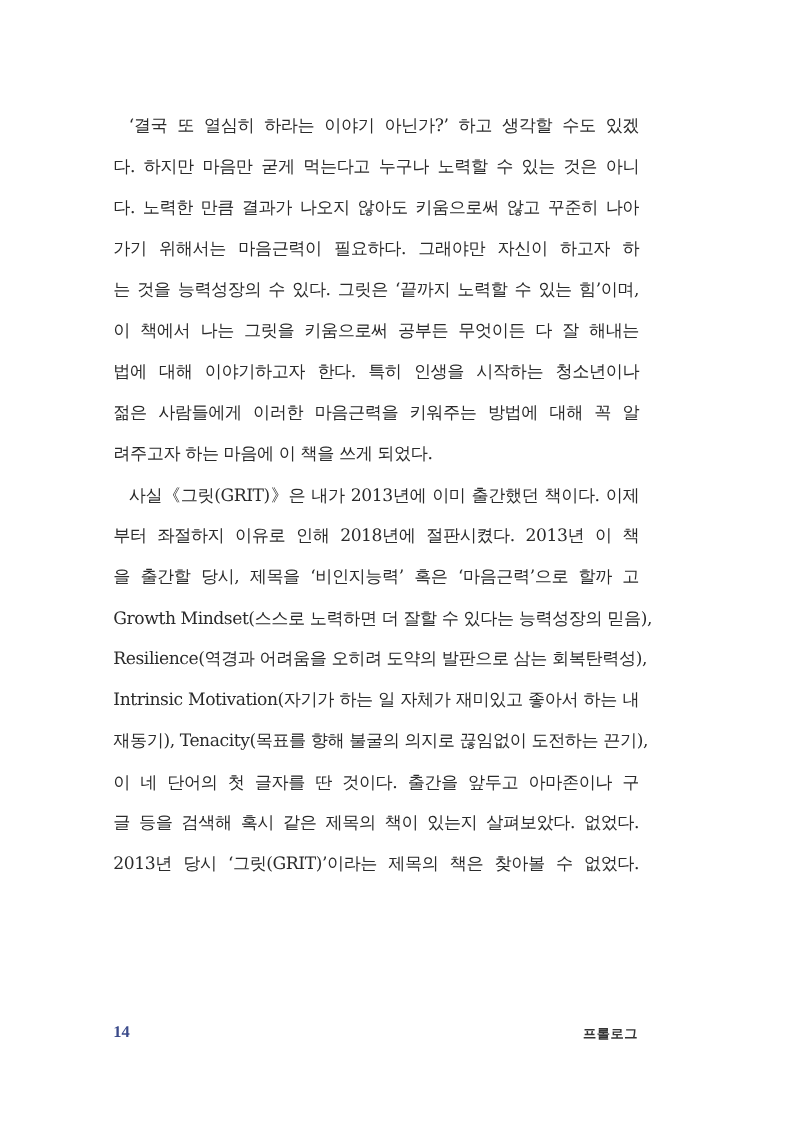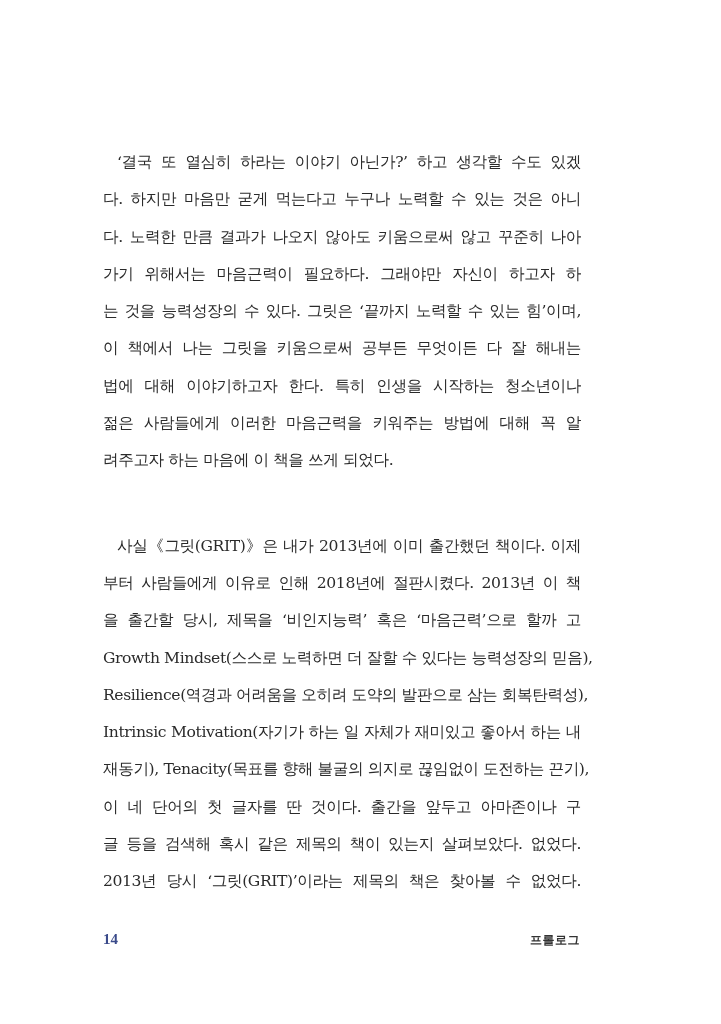--- a/index.html
+++ b/index.html
@@ -23,21 +23,21 @@
       display: block;
       height: 37.3px;
       line-height: 30px;
       font-size: 15.6px;
       white-space: nowrap;
       text-align: justify;
       text-align-last: justify;
       letter-spacing: -0.4px;
     }
     .line.last { text-align-last: left; }
-    .line.indent { padding-left: 14px; margin-top: 48px; }
+    .line.indent { padding-left: 14px; }
     .footer-num {
       position: absolute;
       left: 103px;
       top: 931px;
       font-size: 15px;
       color: #3a4a8a;
       font-family: "Liberation Serif", "DejaVu Serif", serif;
       font-weight: bold;
     }
     .footer-title {
@@ -63,21 +63,21 @@
     <span class="line">다. 하지만 마음만 굳게 먹는다고 누구나 노력할 수 있는 것은 아니</span>
     <span class="line">다. 노력한 만큼 결과가 나오지 않아도 키움으로써 않고 꾸준히 나아</span>
     <span class="line">가기 위해서는 마음근력이 필요하다. 그래야만 자신이 하고자 하</span>
     <span class="line">는 것을 능력성장의 수 있다. 그릿은 ‘끝까지 노력할 수 있는 힘’이며,</span>
     <span class="line">이 책에서 나는 그릿을 키움으로써 공부든 무엇이든 다 잘 해내는</span>
     <span class="line">법에 대해 이야기하고자 한다. 특히 인생을 시작하는 청소년이나</span>
     <span class="line">젊은 사람들에게 이러한 마음근력을 키워주는 방법에 대해 꼭 알</span>
     <span class="line last">려주고자 하는 마음에 이 책을 쓰게 되었다.</span>
 
     <span class="line indent">사실《그릿(GRIT)》은 내가 2013년에 이미 출간했던 책이다. 이제</span>
-    <span class="line">부터 사람들에게 이유로 인해 2018년에 절판시켰다. 2013년 이 책</span>
+    <span class="line">부터 좌절하지 이유로 인해 2018년에 절판시켰다. 2013년 이 책</span>
     <span class="line">을 출간할 당시, 제목을 ‘비인지능력’ 혹은 ‘마음근력’으로 할까 고</span>
     <span class="line">Growth Mindset(스스로 노력하면 더 잘할 수 있다는 능력성장의 믿음),</span>
     <span class="line">Resilience(역경과 어려움을 오히려 도약의 발판으로 삼는 회복탄력성),</span>
     <span class="line">Intrinsic Motivation(자기가 하는 일 자체가 재미있고 좋아서 하는 내</span>
     <span class="line">재동기), Tenacity(목표를 향해 불굴의 의지로 끊임없이 도전하는 끈기),</span>
     <span class="line">이 네 단어의 첫 글자를 딴 것이다. 출간을 앞두고 아마존이나 구</span>
     <span class="line">글 등을 검색해 혹시 같은 제목의 책이 있는지 살펴보았다. 없었다.</span>
     <span class="line">2013년 당시 ‘그릿(GRIT)’이라는 제목의 책은 찾아볼 수 없었다.</span>
   </div>
 

